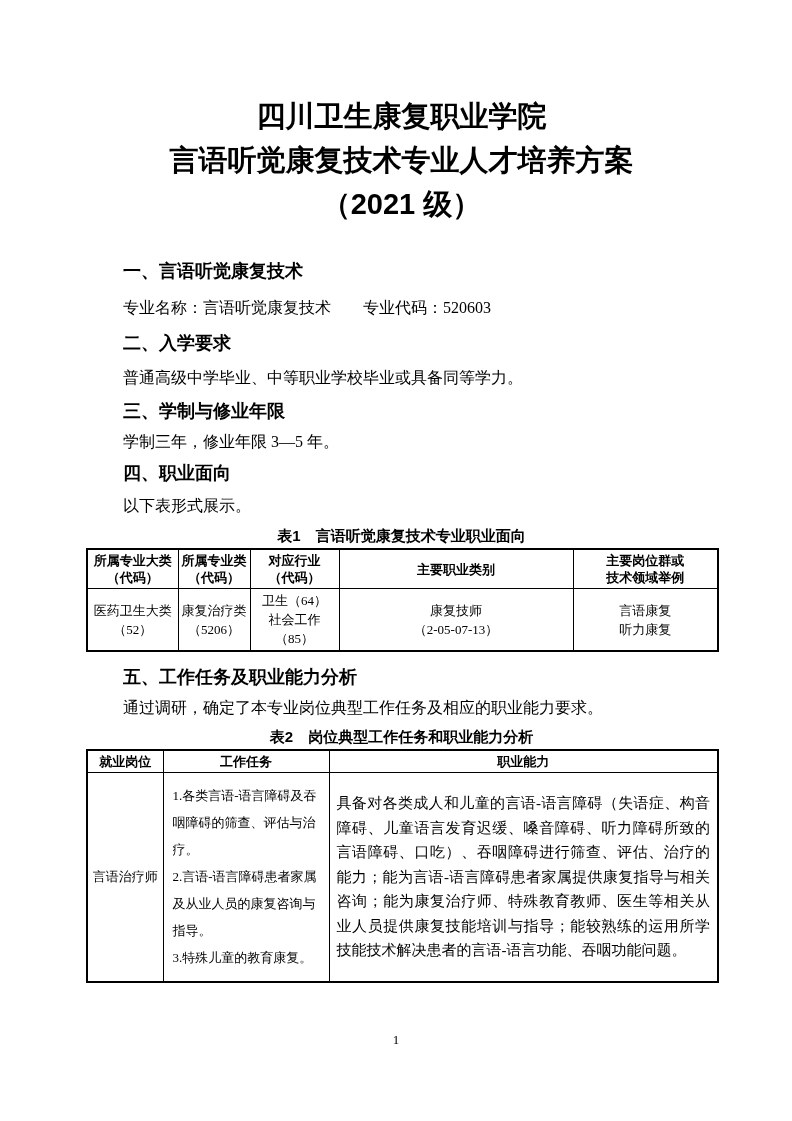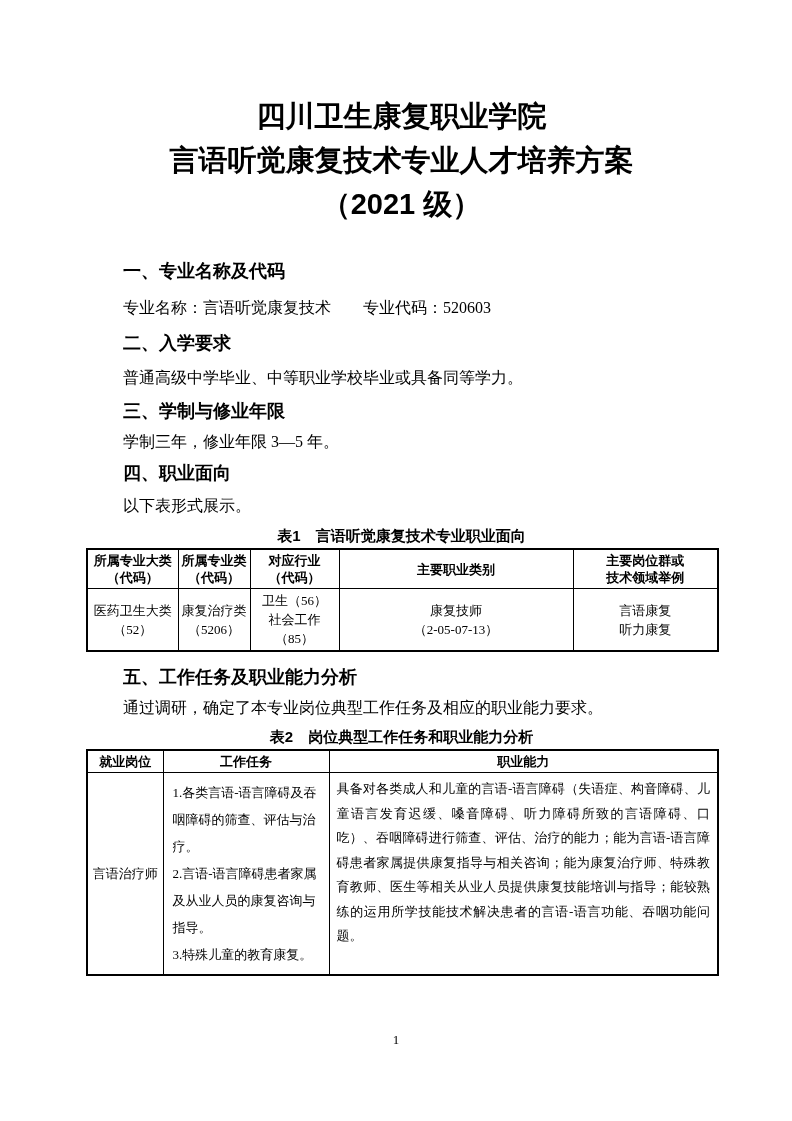--- a/index.html
+++ b/index.html
@@ -88,24 +88,24 @@
   #t2 tr.hdr { height: 21px; }
   #t2 tr.bdy { height: 164px; }
   #t2 .cell-tasks {
     text-align: left;
     padding: 6px 9px;
     line-height: 27px;
     vertical-align: middle;
   }
   #t2 .cell-abilities {
     text-align: justify;
-    padding: 4px 7px;
+    padding: 18px 7px;
     line-height: 24.5px;
     vertical-align: top;
-    font-size: 13px;
+    font-size: 15px;
     margin-top: 36px;
   }
 
   .page-number {
     position: absolute;
     left: 0;
     right: 0;
     top: 1032px;
     text-align: center;
     font-size: 13px;
@@ -117,21 +117,21 @@
 
 <div class="page">
   <div class="content">
 
     <div class="doc-title">
       <div>四川卫生康复职业学院</div>
       <div>言语听觉康复技术专业人才培养方案</div>
       <div>（2021 级）</div>
     </div>
 
-    <div id="h1" class="sec-heading">一、专业名称及代码</div>
+    <div id="h1" class="sec-heading">一、言语听觉康复技术</div>
     <div id="p1" class="sec-body">专业名称：言语听觉康复技术　　专业代码：520603</div>
 
     <div id="h2" class="sec-heading">二、入学要求</div>
     <div id="p2" class="sec-body">普通高级中学毕业、中等职业学校毕业或具备同等学力。</div>
 
     <div id="h3" class="sec-heading">三、学制与修业年限</div>
     <div id="p3" class="sec-body">学制三年，修业年限 3—5 年。</div>
 
     <div id="h4" class="sec-heading">四、职业面向</div>
     <div id="p4" class="sec-body">以下表形式展示。</div>
@@ -156,21 +156,21 @@
 （代码）</th>
           <th>主要职业类别</th>
           <th>主要岗位群或
 技术领域举例</th>
         </tr>
         <tr class="bdy">
           <td>医药卫生大类
 （52）</td>
           <td>康复治疗类
 （5206）</td>
-          <td>卫生（56）
+          <td>卫生（64）
 社会工作（85）</td>
           <td>康复技师
 （2-05-07-13）</td>
           <td>言语康复
 听力康复</td>
         </tr>
       </tbody>
     </table>
 
     <div id="h5" class="sec-heading">五、工作任务及职业能力分析</div>

